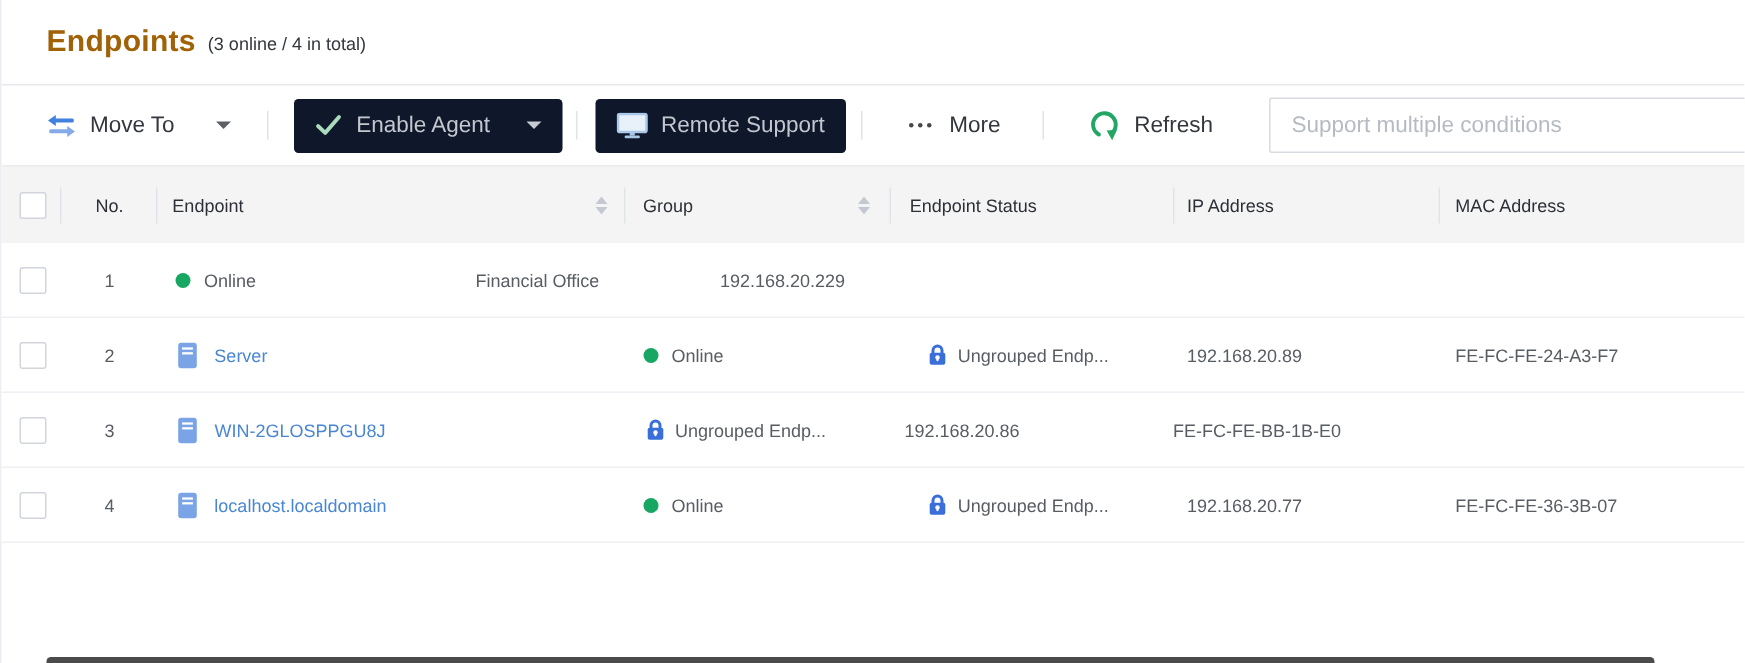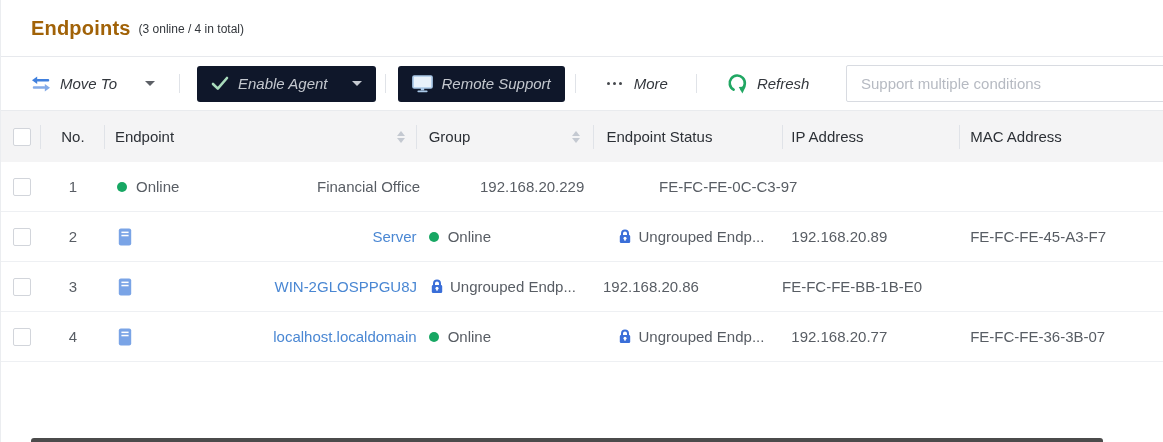--- a/index.html
+++ b/index.html
@@ -7,44 +7,44 @@
        -webkit-font-smoothing:antialiased;}
   .page{position:relative;width:1163px;height:442px;background:#fff;border-left:1px solid #ebedf0;box-sizing:border-box;}
 
   
   .title-bar{height:57px;display:flex;align-items:center;padding-left:30px;border-bottom:1px solid #e7e9ed;box-sizing:border-box;}
   .page-title{font-size:20px;font-weight:700;color:#a16207;letter-spacing:.2px;}
   .page-subtitle{font-size:12px;font-weight:400;color:#33373c;margin-left:8px;padding-top:2px;}
 
   
   .toolbar{position:relative;height:53px;display:flex;align-items:center;padding-left:30px;box-sizing:border-box;}
-  .tb-btn{display:flex;align-items:center;height:36px;border-radius:3px;cursor:pointer;background:transparent;border:none;padding:0 10px 0 0;font-size:15px;font-style:italic;}
+  .tb-btn{display:flex;align-items:center;height:36px;border-radius:3px;cursor:pointer;background:transparent;border:none;padding:0 10px 0 0;font-size:15px;}
   .tb-btn .lbl{color:#33373d;}
   .tb-btn.disabled{background:#0f172a;padding:0 14px;cursor:default;align-items:center;}
   .tb-btn.disabled .lbl{color:var(--disabled_text,#c3c7ce);}
   .tb-sep{width:1px;height:19px;background:#e0e3e8;margin:0 4px;}
   .caret{width:0;height:0;border-left:5px solid transparent;border-right:5px solid transparent;border-top:5px solid #5c6066;margin-left:28px;}
   .caret.light{border-top-color:#c6cad1;margin-left:24px;}
   .tb-icon{display:inline-flex;margin-right:9px;}
   .dots{display:inline-flex;align-items:center;margin-right:9px;}
   .dots i{width:3px;height:3px;border-radius:50%;background:#45484d;display:inline-block;margin-right:3px;}
   .search-wrap{position:absolute;left:845px;top:8px;}
   .search-input{width:330px;height:37px;box-sizing:border-box;border:1px solid #d8dbe1;border-radius:2px;
       padding:0 14px;font-size:15px;color:#33373c;font-family:"Liberation Sans",sans-serif;outline:none;background:#fff;}
   .search-input::placeholder{color:#b6bac2;}
 
   
   .thead{display:flex;height:52px;background:#f4f4f5;border-top:1px solid #e9ebee;align-items:center;box-sizing:border-box;}
   .trow{display:flex;height:50px;align-items:center;border-bottom:1px solid #eef0f3;box-sizing:border-box;background:#fff;}
-  .cell{display:flex;align-items:center;box-sizing:border-box;font-size:15px;color:#585d64;height:100%;}
+  .cell{display:flex;align-items:center;box-sizing:border-box;font-size:12px;color:#585d64;height:100%;}
   .thead .cell{color:#2c3036;position:relative;}
   .thead .cell:not(:last-child)::after{content:"";position:absolute;right:0;top:14px;width:1px;height:24px;background:#e0e3e8;}
   .c-check{width:40px;padding-left:12px;}
   .c-no{width:64px;justify-content:center;padding:0;}
-  .c-endpoint{width:312px;padding-left:10px;justify-content:space-between;}
+  .c-endpoint{width:312px;padding-left:10px;}
   .c-status{width:189px;padding-left:12px;}
   .c-group{width:178px;padding-left:12px;}
   .c-group.no-lock{padding-left:23px;}
   .c-ip{width:177px;padding-left:8px;}
   .c-mac{width:203px;padding-left:10px;}
 
   .checkbox{width:16px;height:16px;border:1px solid #d2d5db;border-radius:2px;background:#fff;display:inline-block;cursor:pointer;}
 
   .sort{display:flex;flex-direction:column;margin-left:auto;margin-right:12px;cursor:pointer;}
   .sort .up{width:0;height:0;border-left:4px solid transparent;border-right:4px solid transparent;border-bottom:5px solid #c4c9d1;margin-bottom:2px;}
@@ -170,21 +170,20 @@
     <div class="cell c-no">1</div>
     <div class="cell c-status">
       <span class="dot online"></span>
       <span>Online</span>
     </div>
     <div class="cell c-group no-lock">
 
       <span class="gtext">Financial Office</span>
     </div>
     <div class="cell c-ip">192.168.20.229</div>
-    <div class="cell c-mac">FE-FC-FE-0C-C3-97</div>
   </div>
 
   <div class="trow dev-server">
     <div class="cell c-check">
       <span class="checkbox"></span>
     </div>
     <div class="cell c-no">2</div>
     <div class="cell c-endpoint">
       <span class="devicon">
 
@@ -205,21 +204,21 @@
         <svg width="16" height="17" viewBox="0 0 16 16">
           <path d="M5,7 V5.1 a3,3 0 0 1 6,0 V7" fill="none" stroke="#3a6ed8" stroke-width="2"></path>
           <rect x="2.8" y="6.6" width="10.4" height="8" rx="1.3" fill="#3a6ed8"></rect>
           <circle cx="8" cy="9.8" r="1.5" fill="#ffffff"></circle>
           <rect x="7.3" y="10" width="1.4" height="2.3" rx="0.6" fill="#ffffff"></rect>
         </svg>
       </span>
       <span class="gtext">Ungrouped Endp...</span>
     </div>
     <div class="cell c-ip">192.168.20.89</div>
-    <div class="cell c-mac">FE-FC-FE-45-A3-F7</div>
+    <div class="cell c-mac">FE-FC-FE-24-A3-F7</div>
   </div>
 
   <div class="trow dev-server">
     <div class="cell c-check">
       <span class="checkbox"></span>
     </div>
     <div class="cell c-no">3</div>
     <div class="cell c-endpoint">
       <span class="devicon">
 

